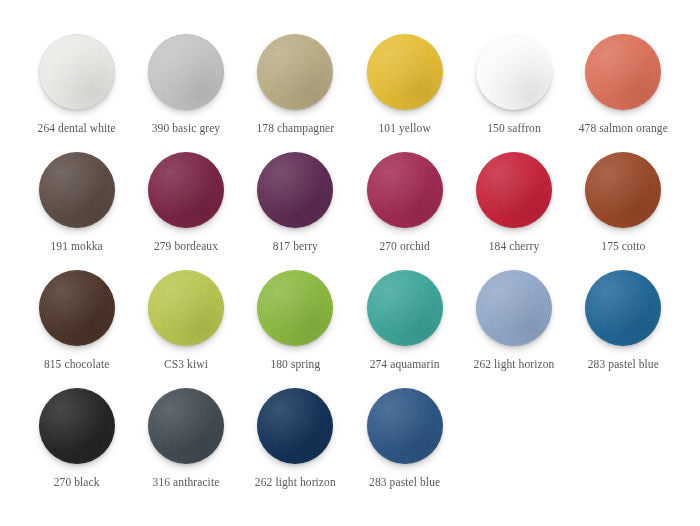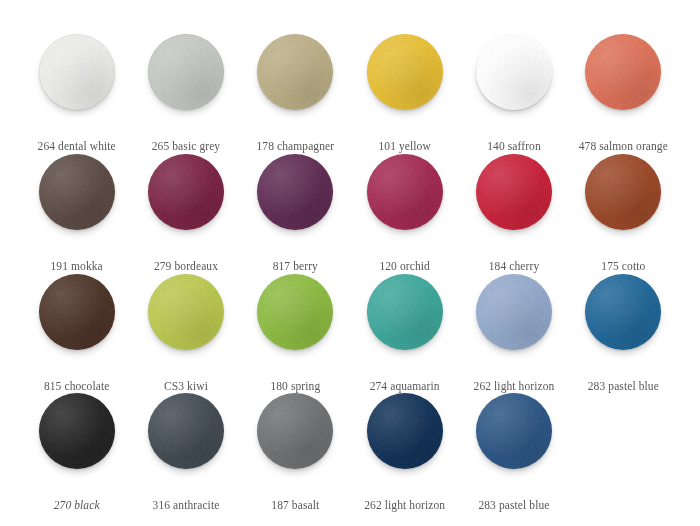--- a/index.html
+++ b/index.html
@@ -69,21 +69,21 @@
 
   
   .swatch-disc.light-edge {
     box-shadow:
       0 5px 7px -2px rgba(90, 90, 90, 0.30),
       0 1px 2px rgba(90, 90, 90, 0.16),
       inset 0 0 0 1px rgba(0, 0, 0, 0.045);
   }
 
   .swatch-label {
-    margin-top: 30px;
+    margin-top: 12px;
     font-size: 11.5px;
     line-height: 1.2;
     color: #58585a;
     text-align: center;
     white-space: nowrap;
     letter-spacing: 0.1px;
   }
 </style>
 </head>
 <body>
@@ -92,39 +92,39 @@
     <div class="swatch-cell">
       <div class="swatch-disc-wrap">
         <div class="swatch-disc light-edge" style="background-color: rgb(237, 237, 234);"></div>
       </div>
       <div class="swatch-label" style="color: rgb(88, 88, 90);">264 dental white</div>
     </div>
     <div class="swatch-cell">
       <div class="swatch-disc-wrap">
         <div class="swatch-disc light-edge" style="background-color: rgb(197, 200, 196);"></div>
       </div>
-      <div class="swatch-label" style="color: rgb(88, 88, 90);">265 basic grey</div>
+      <div class="swatch-label" style="color: rgb(88, 88, 90);">390 basic grey</div>
     </div>
     <div class="swatch-cell">
       <div class="swatch-disc-wrap">
         <div class="swatch-disc" style="background-color: rgb(188, 175, 134);"></div>
       </div>
       <div class="swatch-label" style="color: rgb(88, 88, 90);">178 champagner</div>
     </div>
     <div class="swatch-cell">
       <div class="swatch-disc-wrap">
         <div class="swatch-disc" style="background-color: rgb(232, 191, 51);"></div>
       </div>
       <div class="swatch-label" style="color: rgb(88, 88, 90);">101 yellow</div>
     </div>
     <div class="swatch-cell">
       <div class="swatch-disc-wrap">
         <div class="swatch-disc"></div>
       </div>
-      <div class="swatch-label" style="color: rgb(88, 88, 90);">140 saffron</div>
+      <div class="swatch-label" style="color: rgb(88, 88, 90);">150 saffron</div>
     </div>
     <div class="swatch-cell">
       <div class="swatch-disc-wrap">
         <div class="swatch-disc" style="background-color: rgb(223, 113, 88);"></div>
       </div>
       <div class="swatch-label" style="color: rgb(88, 88, 90); text-align: right;">478 salmon orange</div>
     </div>
     <div class="swatch-cell">
       <div class="swatch-disc-wrap">
         <div class="swatch-disc" style="background-color: rgb(91, 74, 67);"></div>
@@ -140,21 +140,21 @@
     <div class="swatch-cell">
       <div class="swatch-disc-wrap">
         <div class="swatch-disc" style="background-color: rgb(95, 42, 82);"></div>
       </div>
       <div class="swatch-label" style="color: rgb(88, 88, 90);">817 berry</div>
     </div>
     <div class="swatch-cell">
       <div class="swatch-disc-wrap">
         <div class="swatch-disc" style="background-color: rgb(163, 40, 81);"></div>
       </div>
-      <div class="swatch-label" style="color: rgb(88, 88, 90);">120 orchid</div>
+      <div class="swatch-label" style="color: rgb(88, 88, 90);">270 orchid</div>
     </div>
     <div class="swatch-cell">
       <div class="swatch-disc-wrap">
         <div class="swatch-disc" style="background-color: rgb(201, 32, 57);"></div>
       </div>
       <div class="swatch-label" style="color: rgb(88, 88, 90);">184 cherry</div>
     </div>
     <div class="swatch-cell">
       <div class="swatch-disc-wrap">
         <div class="swatch-disc" style="background-color: rgb(155, 71, 38);"></div>
@@ -194,36 +194,30 @@
     <div class="swatch-cell">
       <div class="swatch-disc-wrap">
         <div class="swatch-disc" style="background-color: rgb(30, 102, 152);"></div>
       </div>
       <div class="swatch-label" style="color: rgb(88, 88, 90);">283 pastel blue</div>
     </div>
     <div class="swatch-cell">
       <div class="swatch-disc-wrap">
         <div class="swatch-disc" style="background-color: rgb(35, 35, 35);"></div>
       </div>
-      <div class="swatch-label" style="color: rgb(88, 88, 90); font-style: italic;">270 black</div>
+      <div class="swatch-label" style="color: rgb(88, 88, 90);">270 black</div>
     </div>
     <div class="swatch-cell">
       <div class="swatch-disc-wrap">
         <div class="swatch-disc" style="background-color: rgb(65, 74, 82);"></div>
       </div>
       <div class="swatch-label" style="color: rgb(88, 88, 90); text-align: center;">316 anthracite</div>
     </div>
     <div class="swatch-cell">
       <div class="swatch-disc-wrap">
-        <div class="swatch-disc" style="background-color: rgb(110, 112, 114);"></div>
-      </div>
-      <div class="swatch-label" style="color: rgb(88, 88, 90);">187 basalt</div>
-    </div>
-    <div class="swatch-cell">
-      <div class="swatch-disc-wrap">
         <div class="swatch-disc" style="background-color: rgb(16, 49, 87);"></div>
       </div>
       <div class="swatch-label" style="color: rgb(88, 88, 90);">262 light horizon</div>
     </div>
     <div class="swatch-cell">
       <div class="swatch-disc-wrap">
         <div class="swatch-disc" style="background-color: rgb(43, 85, 133);"></div>
       </div>
       <div class="swatch-label" style="color: rgb(88, 88, 90);">283 pastel blue</div>
     </div>

